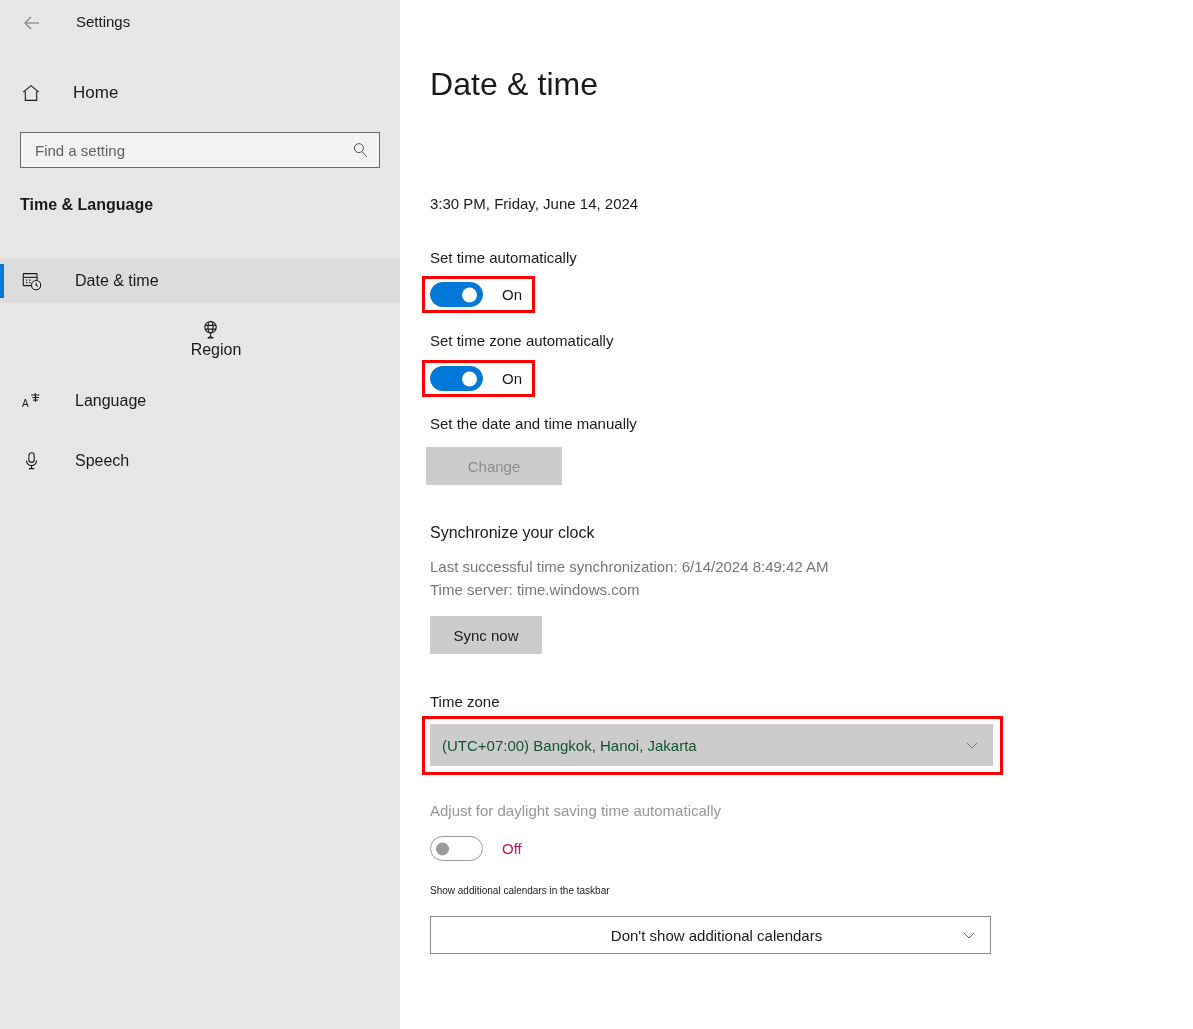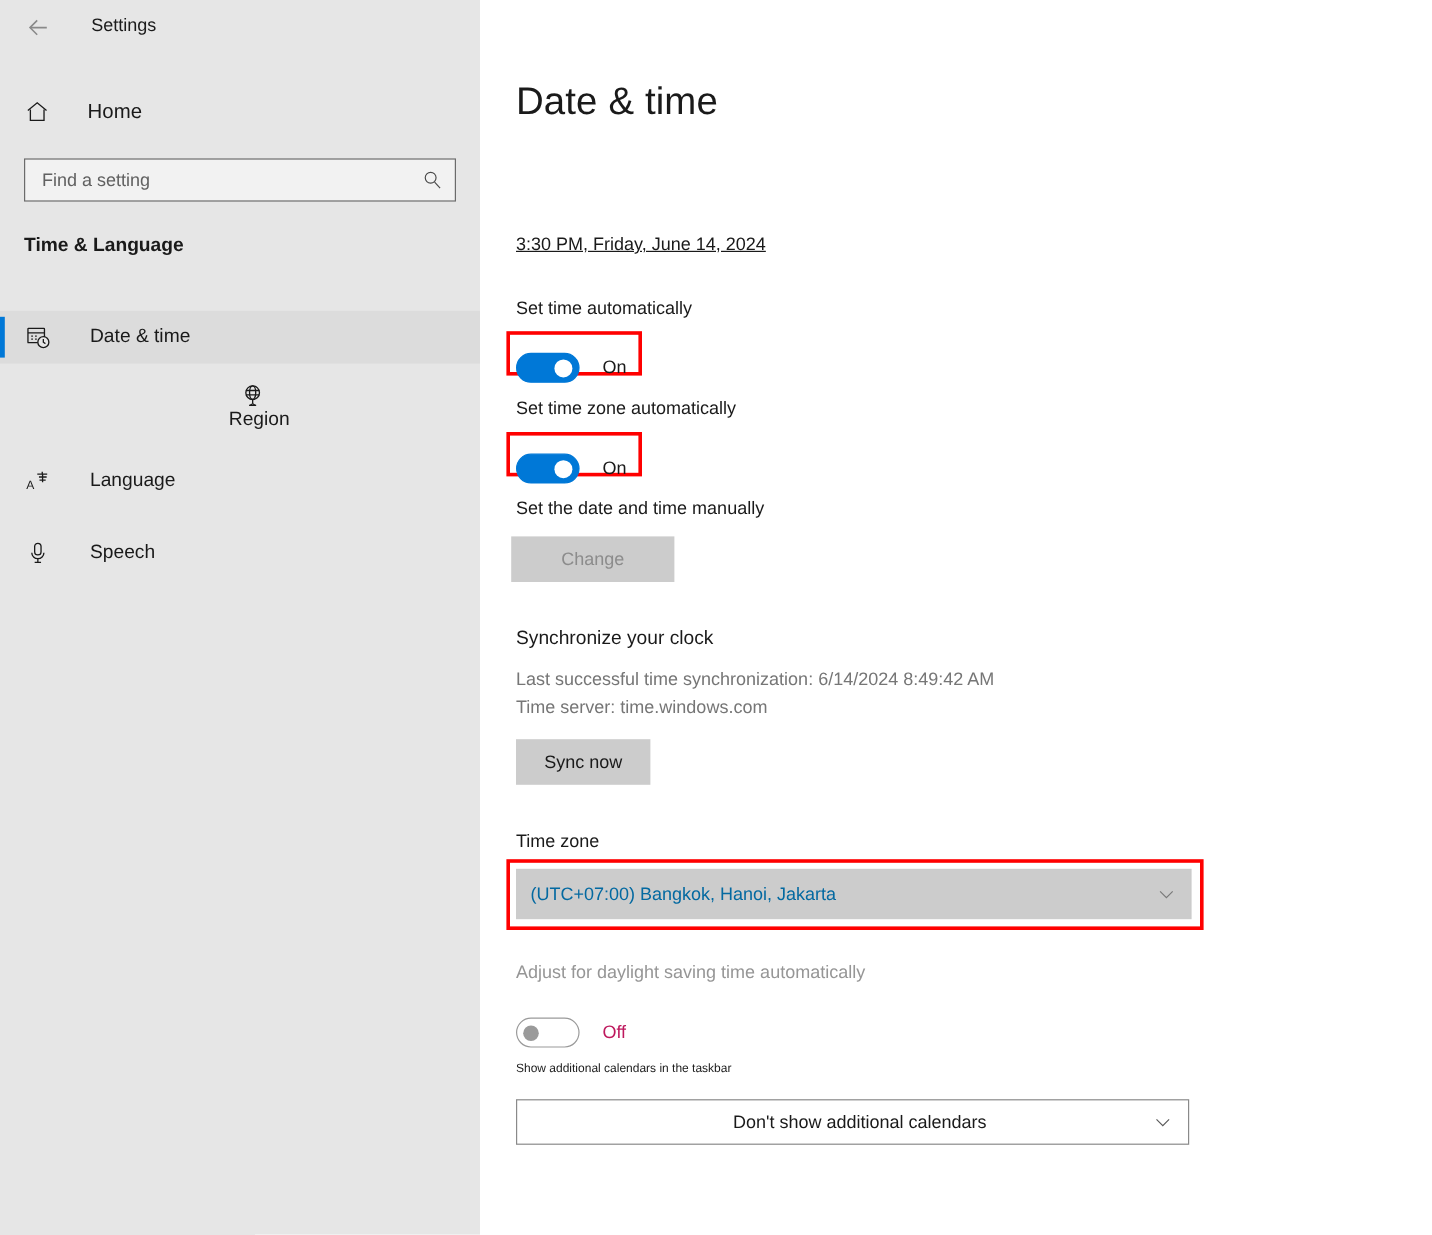--- a/index.html
+++ b/index.html
@@ -91,40 +91,40 @@
     position: absolute; left: 30px; top: 66px;
     font-size: 32px; font-weight: 400; color: #1a1a1a;
     letter-spacing: 0.1px;
   }
   #section-heading {
     position: absolute; left: 30px; top: 135px;
     font-size: 22px; font-weight: 400; color: #1a1a1a;
   }
   #current-datetime {
     position: absolute; left: 30px; top: 195px;
-    font-size: 15px; color: #1a1a1a; text-decoration: underline;
+    font-size: 15px; color: #1a1a1a;
   }
 
   .field-label {
     position: absolute; left: 30px;
     font-size: 15px; color: #1a1a1a;
   }
   .field-label.dim { color: #969696; }
 
   
   .redbox {
     position: absolute;
     border: 3px solid #ff0000;
     background: transparent;
     pointer-events: none;
   }
 
   
   .toggle-row {
-    position: absolute; display: flex; align-items: center; margin-top: 12px;
+    position: absolute; display: flex; align-items: center;
   }
   .toggle {
     width: 53px; height: 25px; border-radius: 13px;
     position: relative; flex: 0 0 auto;
   }
   .toggle.on { background: #0078d7; border: 1px solid #0078d7; }
   .toggle.on .knob {
     position: absolute; right: 5px; top: 50%;
     transform: translateY(-50%);
     width: 15px; height: 15px; border-radius: 50%; background: #ffffff;
@@ -167,21 +167,21 @@
     font-size: 15px;
   }
   .dropdown.enabled {
     background: #ffffff;
     border: 1.5px solid #8a8a8a;
     color: #1a1a1a;
   }
   .dropdown.disabled {
     background: #cccccc;
     border: none;
-    color: #0369a1;
+    color: #14532d;
   }
   .dropdown .dd-text { margin-left: 12px; }
   .dropdown .dd-chevron {
     position: absolute; right: 12px; top: 50%;
     transform: translateY(-50%);
     width: 18px; height: 18px;
   }
   .dropdown.enabled .dd-chevron { color: #5a5a5a; }
   .dropdown.disabled .dd-chevron { color: #7a7a7a; }
 </style>

